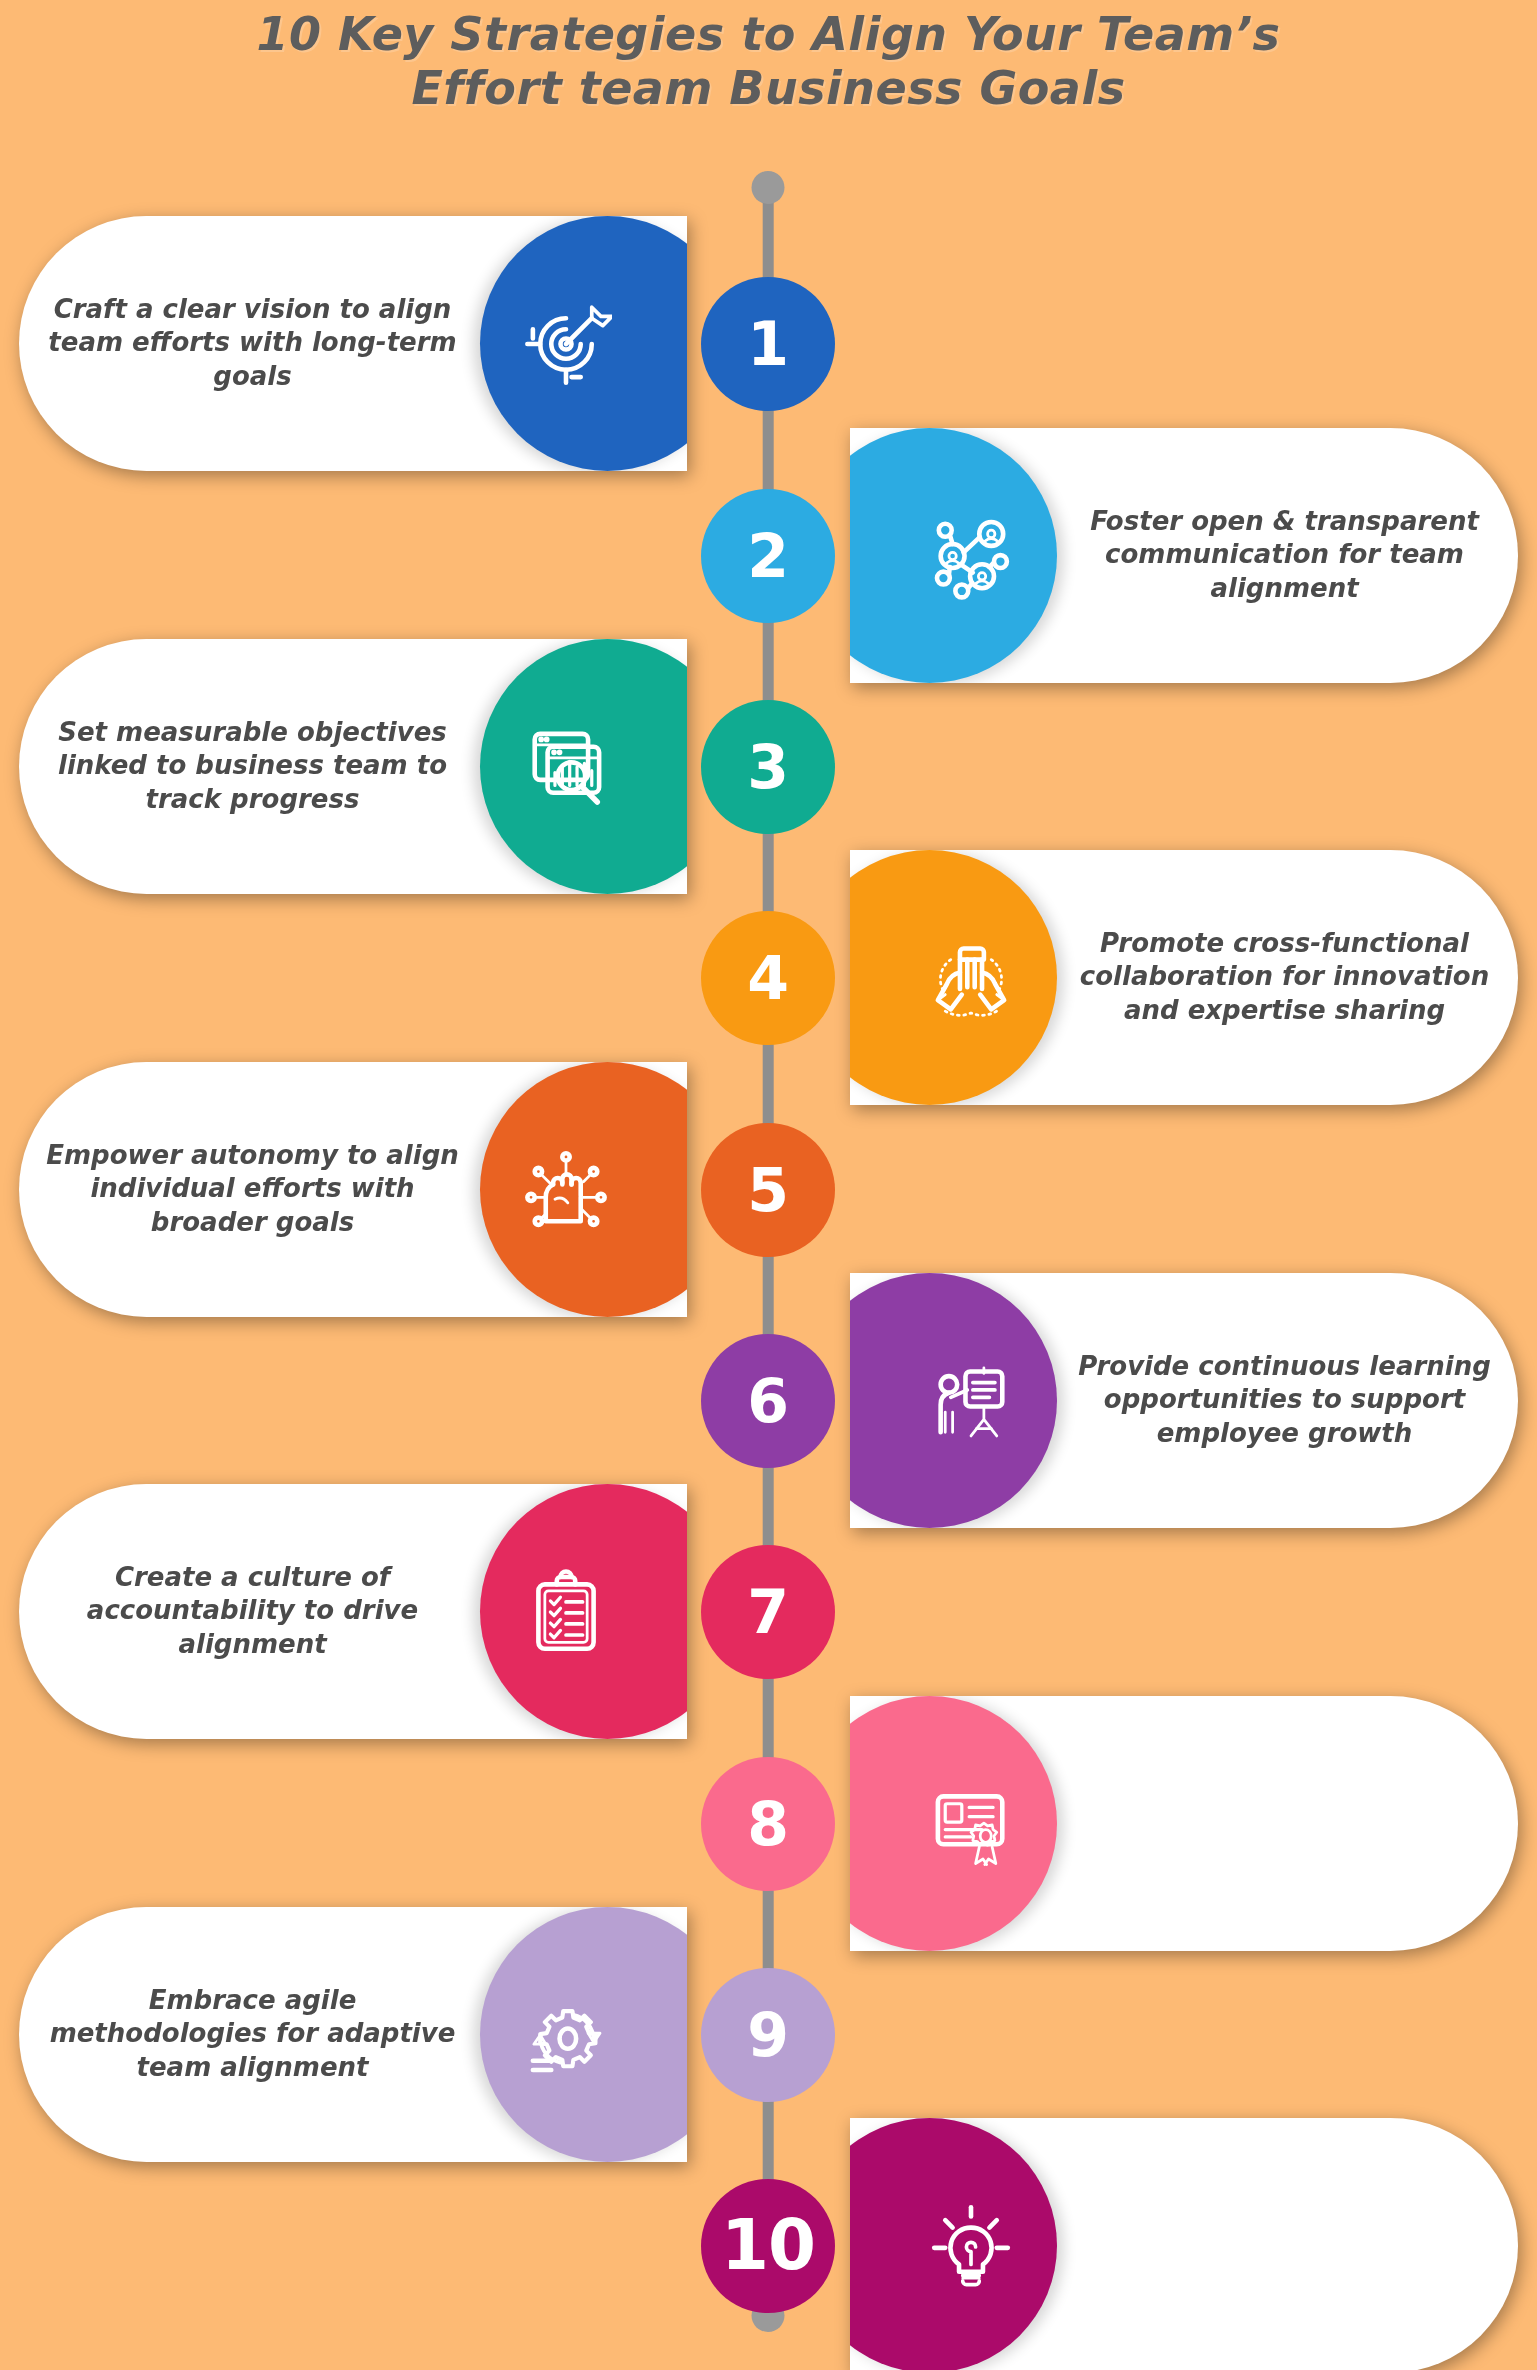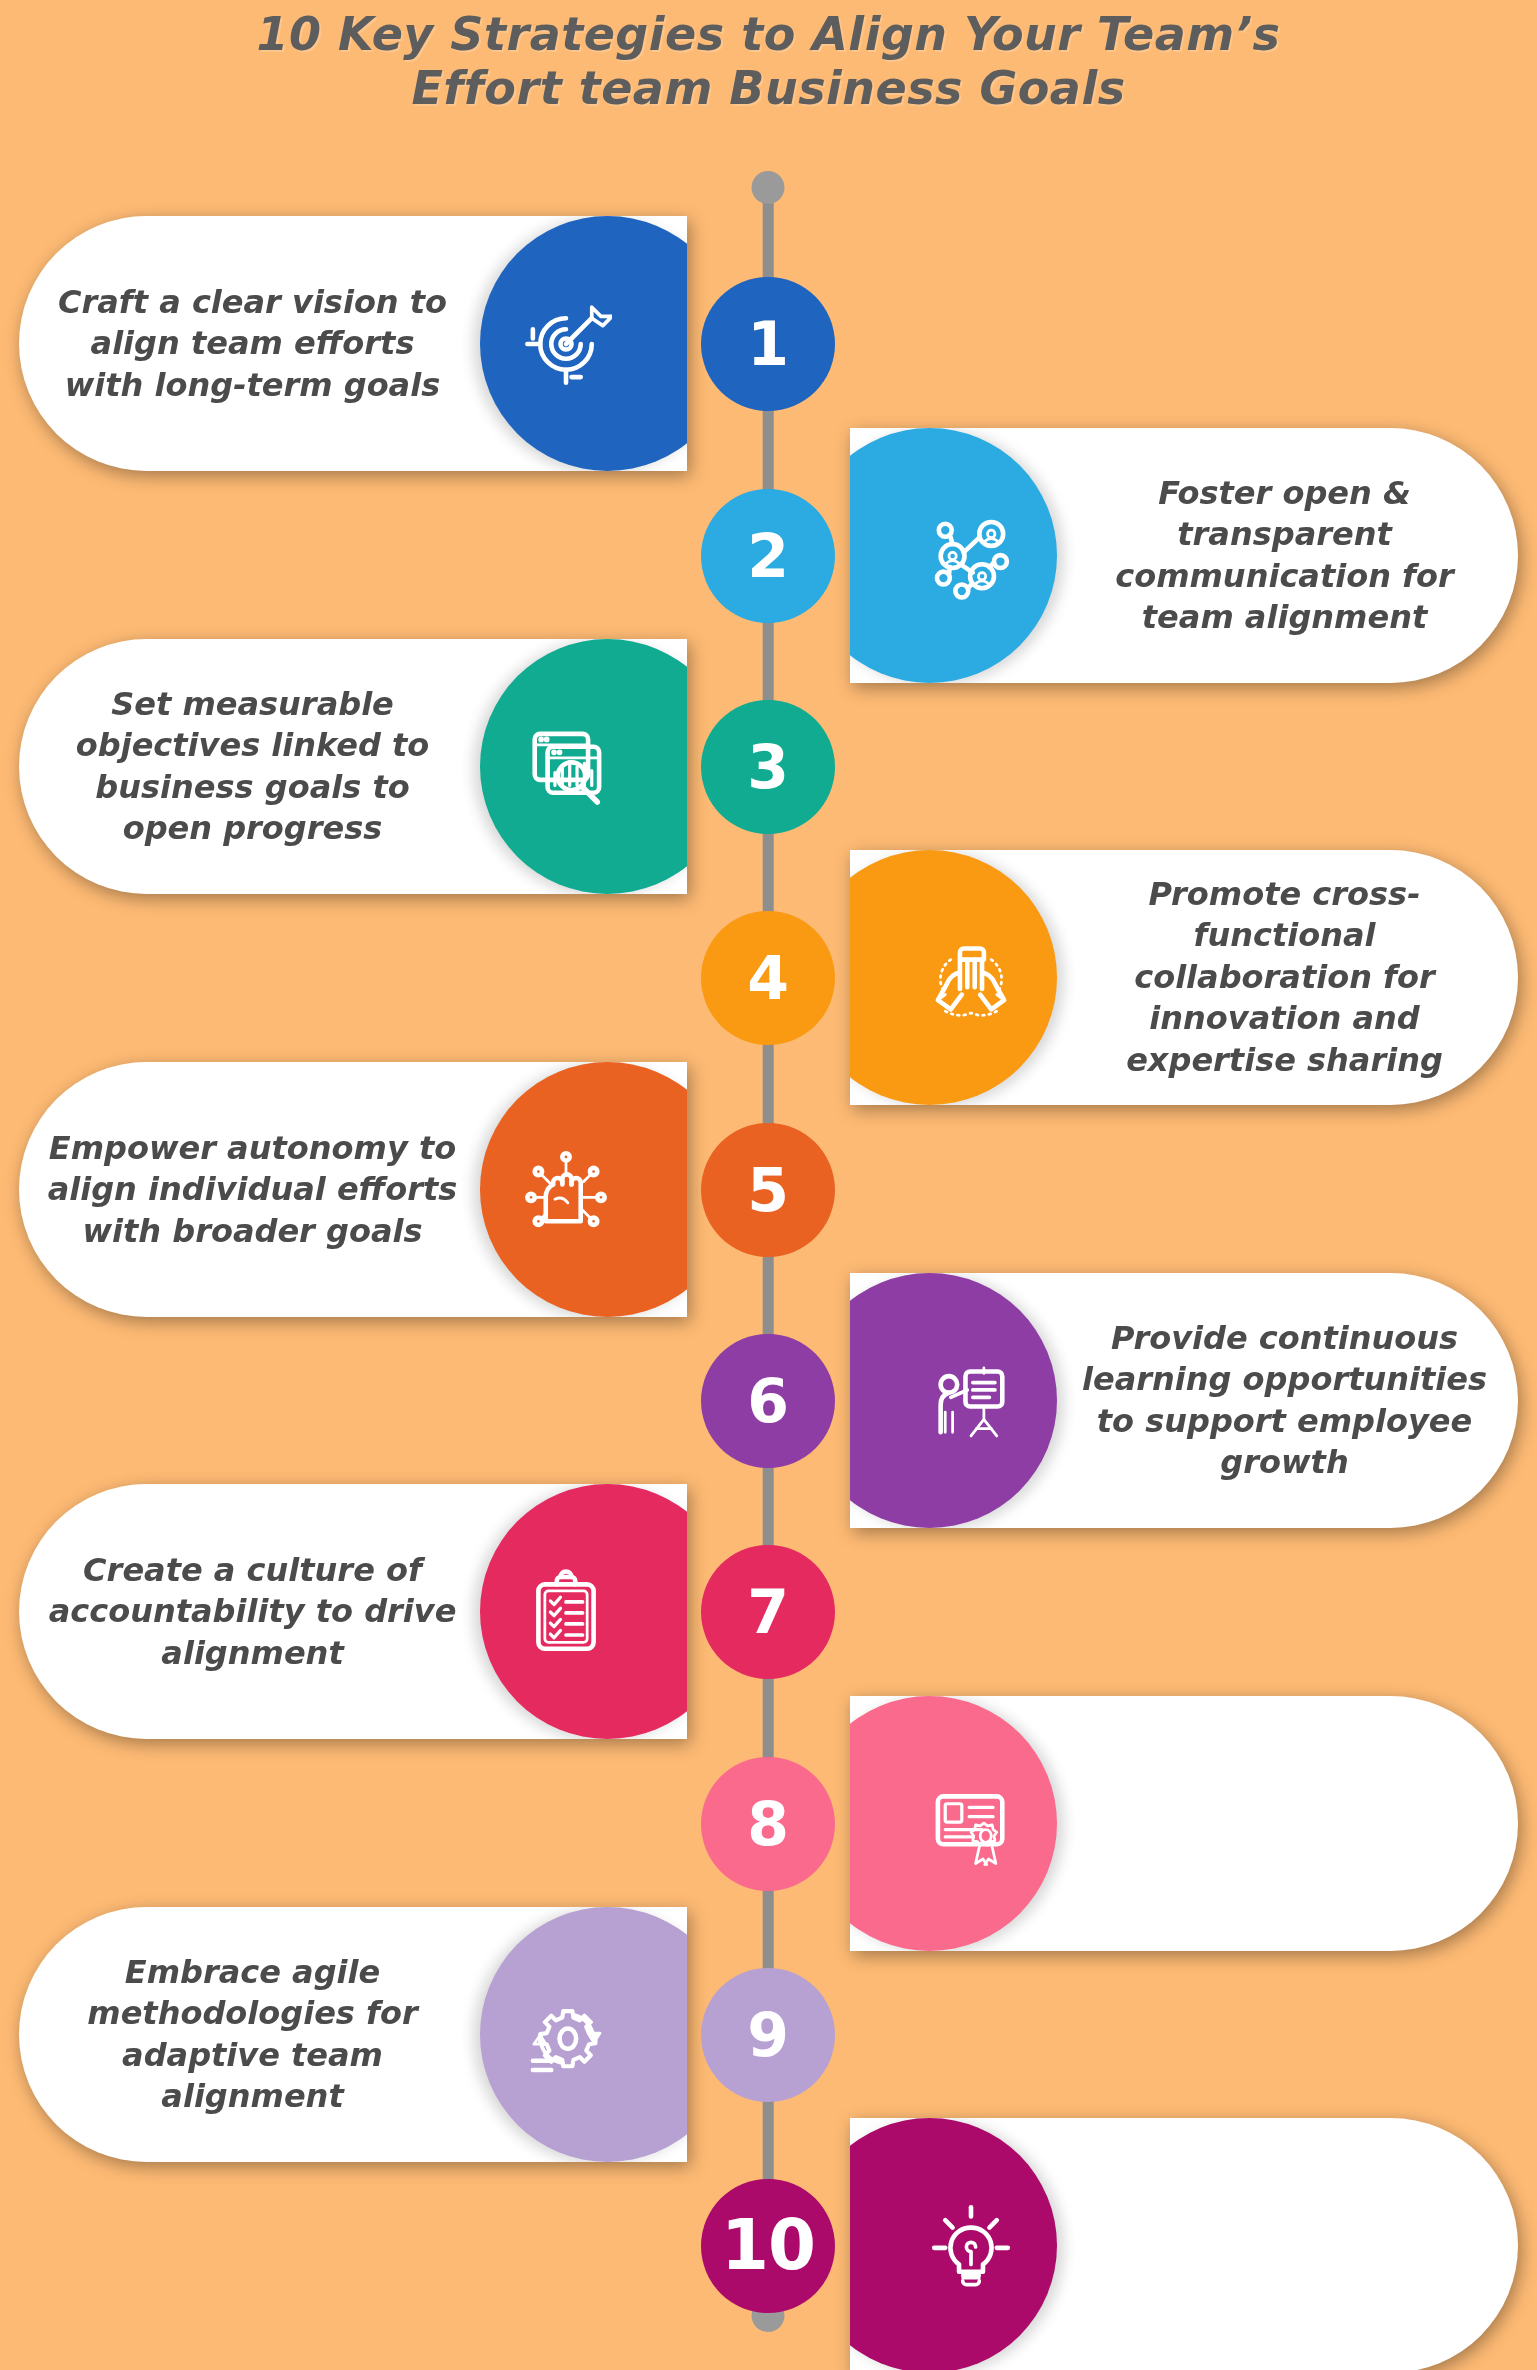--- a/index.html
+++ b/index.html
@@ -111,21 +111,21 @@
   
   .card-text {
     position: absolute;
     top: 50%;
     transform: translateY(-50%);
     width: 413px;
     text-align: center;
     font-family: "DejaVu Sans", sans-serif;
     font-style: italic;
     font-weight: bold;
-    font-size: 32px;
+    font-size: 26px;
     line-height: 1.30;
     color: #4b4b4b;
   }
   .step.left  .card-text { left: 27px; }
   .step.right .card-text { right: 27px; }
 
   
   .bubble {
     position: absolute;
     left: 768px;
@@ -215,21 +215,21 @@
       <circle cx="29" cy="20" r="1.6" stroke-width="3"></circle>
       <rect x="30" y="28" width="56" height="50" rx="6"></rect>
       <path d="M30 40 H86" stroke-width="3"></path>
       <circle cx="37" cy="34" r="1.6" stroke-width="3"></circle>
       <circle cx="43" cy="34" r="1.6" stroke-width="3"></circle>
       <path d="M38 70 V56 M46 70 V48 M54 70 V44 M62 70 V50 M70 70 V46 M78 70 V54" stroke-width="3.5"></path>
       <circle cx="56" cy="60" r="15"></circle>
       <path d="M67 71 L84 88" stroke-width="6"></path>
     </svg>
           </div>
-          <div class="card-text">Set measurable objectives linked to business goals to open progress</div>
+          <div class="card-text">Set measurable objectives linked to business team to track progress</div>
         </div>
         <div class="bubble" style="background: rgb(16, 171, 145);">
           <span class="num">3</span>
         </div>
       </div>
       <div class="step right" style="top: 850px;">
         <div class="card">
           <div class="disc" style="background: rgb(249, 154, 18);">
     <svg viewBox="0 0 100 100">
       <path d="M42 18 h18 a4 4 0 0 1 4 4 v8 h-26 v-8 a4 4 0 0 1 4 -4 z"></path>

